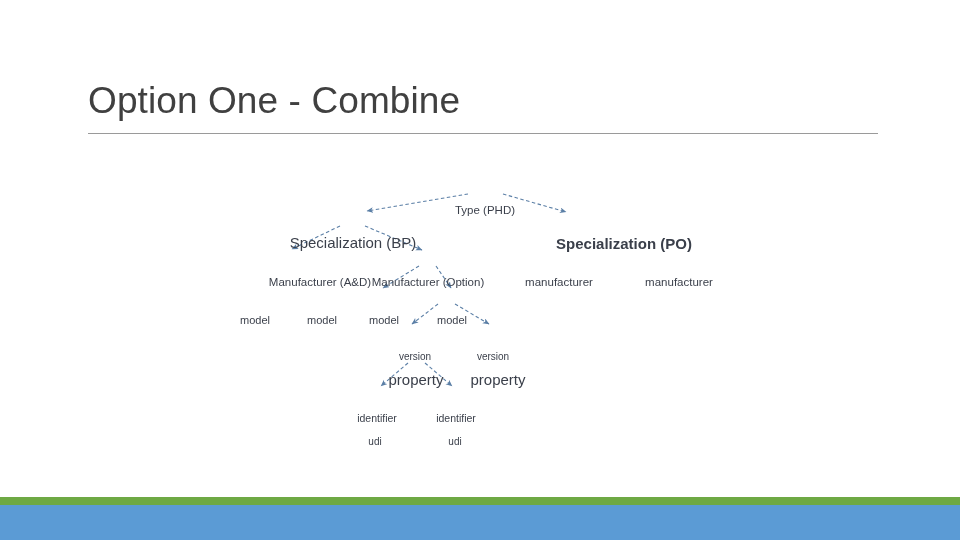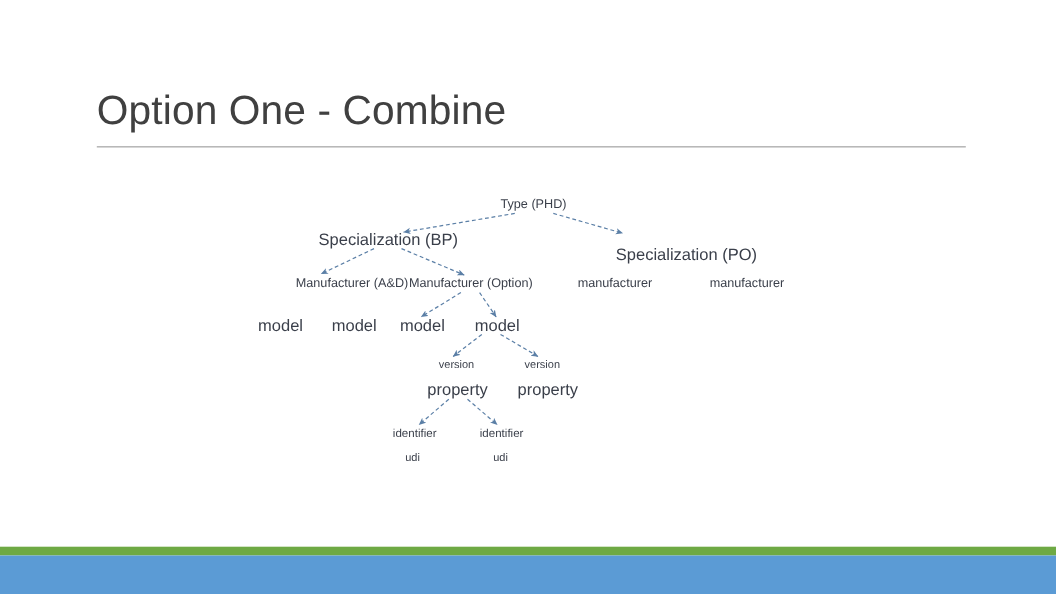--- a/index.html
+++ b/index.html
@@ -63,25 +63,26 @@
     left: 0; top: 0;
     width: 960px;
     height: 540px;
   }
   .node {
     position: absolute;
     color: #3a3f4a;
     white-space: nowrap;
     transform: translate(-50%, -50%);
     font-family: "Liberation Sans", sans-serif;
+    margin-top: 24px;
   }
   .node.lvl0 { font-size: 11.5px; }
   .node.lvl1 { font-size: 15px; }
   .node.lvl2 { font-size: 11.5px; }
-  .node.lvl3 { font-size: 15px; padding-left: 12px; }
+  .node.lvl3 { font-size: 11px; padding-left: 12px; }
   .node.lvl4 { font-size: 10px; }
   .node.lvl5 { font-size: 15px; }
   .node.lvl6 { font-size: 10.5px; }
   .node.lvl7 { font-size: 10px; }
 
   
   #green-bar {
     position: absolute;
     left: 0;
     top: 497px;
@@ -124,21 +125,21 @@
           <line x1="436" y1="266" x2="451" y2="288" stroke="#5B7FA6" stroke-width="1.1" stroke-dasharray="3.5 2.5" marker-end="url(#arrowhead)"></line>
           <line x1="438" y1="304" x2="412" y2="324" stroke="#5B7FA6" stroke-width="1.1" stroke-dasharray="3.5 2.5" marker-end="url(#arrowhead)"></line>
           <line x1="455" y1="304" x2="489" y2="324" stroke="#5B7FA6" stroke-width="1.1" stroke-dasharray="3.5 2.5" marker-end="url(#arrowhead)"></line>
           <line x1="408" y1="363" x2="381" y2="386" stroke="#5B7FA6" stroke-width="1.1" stroke-dasharray="3.5 2.5" marker-end="url(#arrowhead)"></line>
           <line x1="425" y1="363" x2="452" y2="386" stroke="#5B7FA6" stroke-width="1.1" stroke-dasharray="3.5 2.5" marker-end="url(#arrowhead)"></line>
         </g>
     </svg>
     <div id="node-layer">
         <div class="node lvl0" style="left: 485px; top: 186px;">Type (PHD)</div>
         <div class="node lvl1" style="left: 353px; top: 218px;">Specialization (BP)</div>
-        <div class="node lvl1" style="left: 624px; top: 232px;">Specialization (PO)</div>
+        <div class="node lvl1" style="left: 624px; top: 219px; font-weight: bold;">Specialization (PO)</div>
         <div class="node lvl2" style="left: 320px; top: 258px;">Manufacturer (A&amp;D)</div>
         <div class="node lvl2" style="left: 428px; top: 258px;">Manufacturer (Option)</div>
         <div class="node lvl2" style="left: 559px; top: 258px;">manufacturer</div>
         <div class="node lvl2" style="left: 679px; top: 258px;">manufacturer</div>
         <div class="node lvl3" style="left: 249px; top: 296px;">model</div>
         <div class="node lvl3" style="left: 316px; top: 296px;">model</div>
         <div class="node lvl3" style="left: 378px; top: 296px;">model</div>
         <div class="node lvl3" style="left: 446px; top: 296px;">model</div>
         <div class="node lvl4" style="left: 415px; top: 332px;">version</div>
         <div class="node lvl4" style="left: 493px; top: 332px;">version</div>

